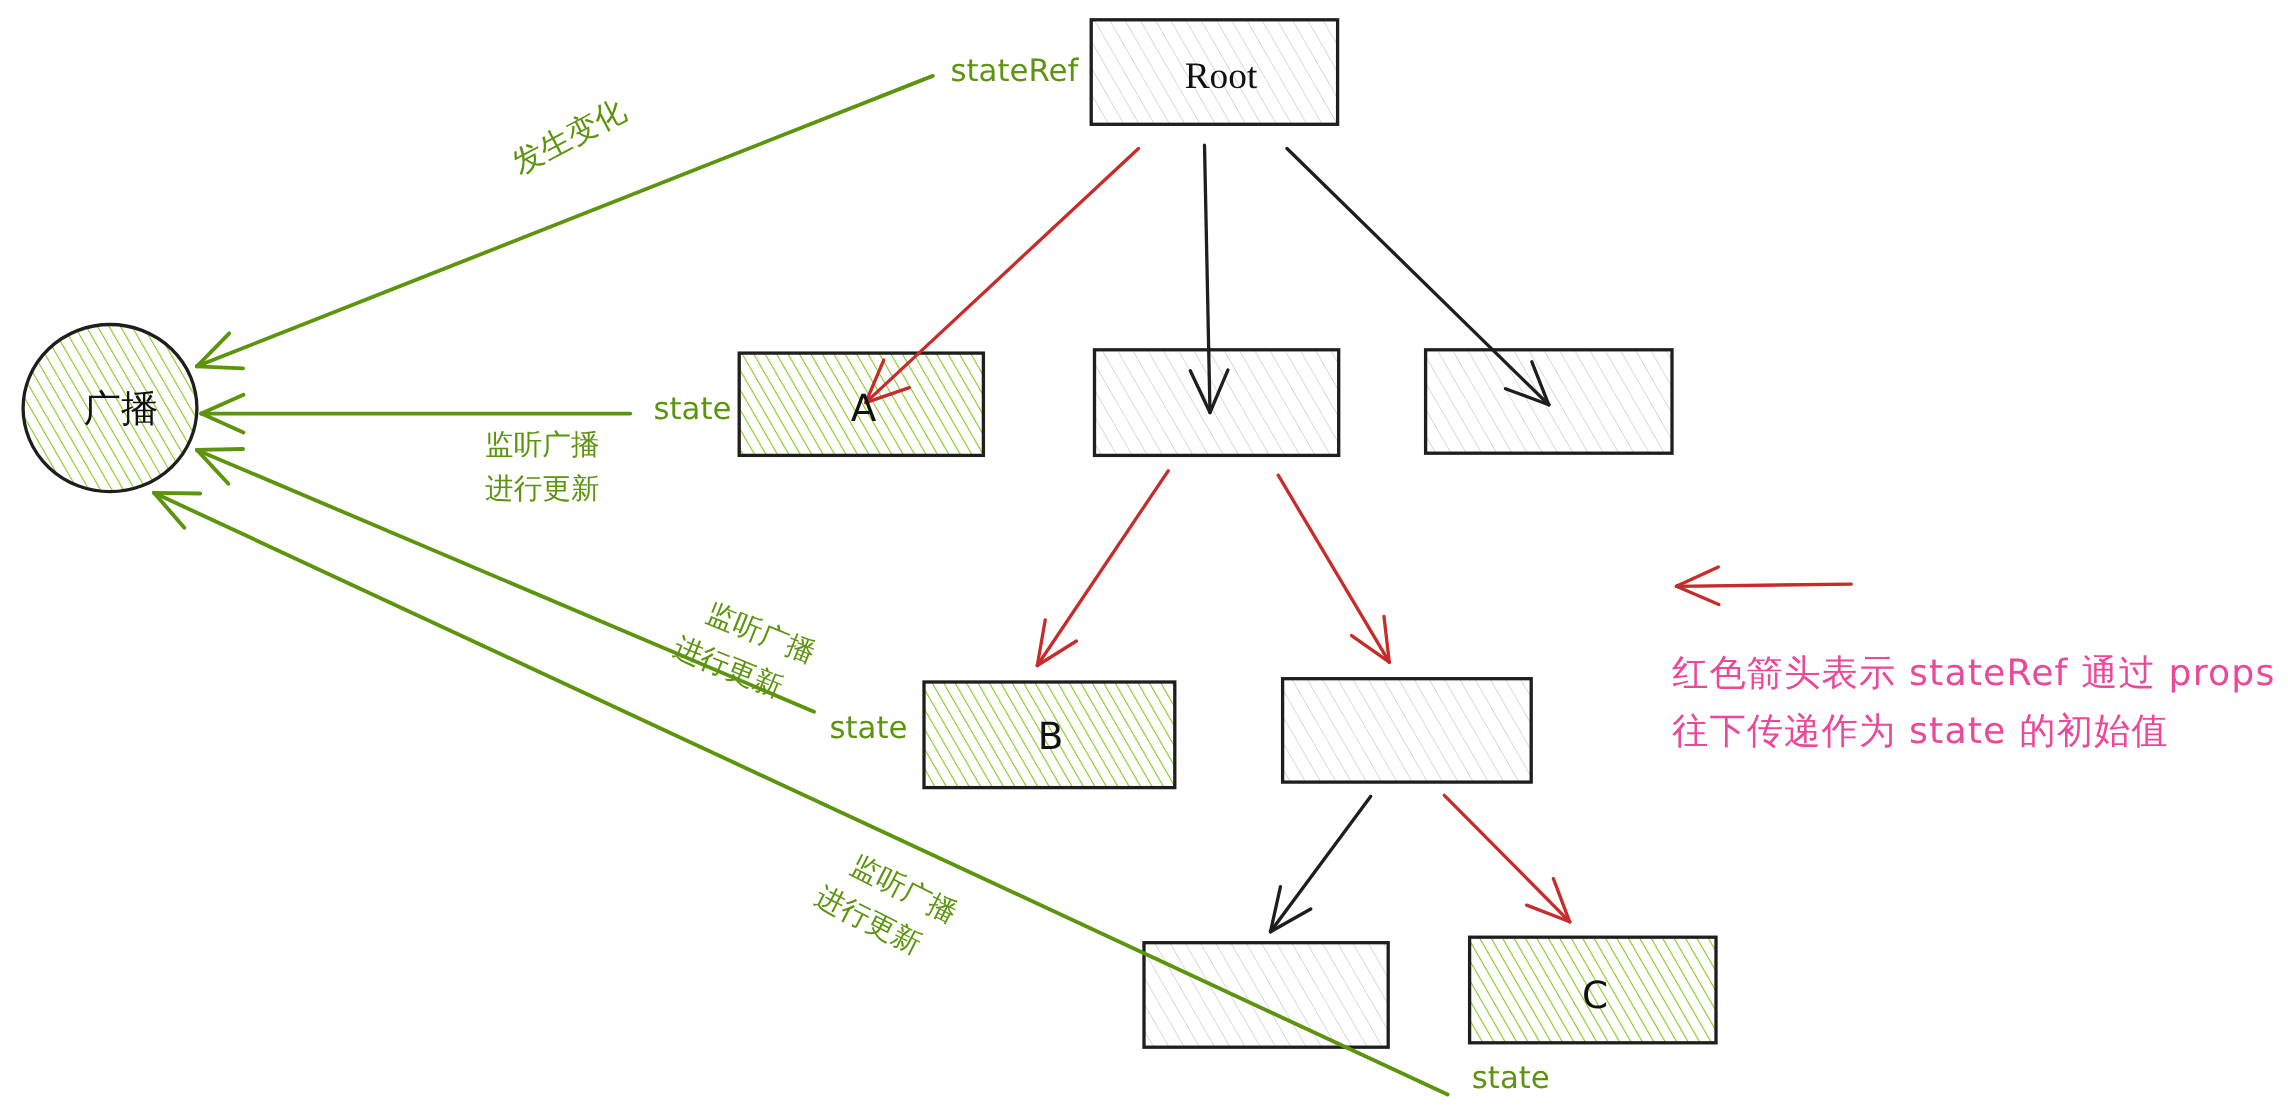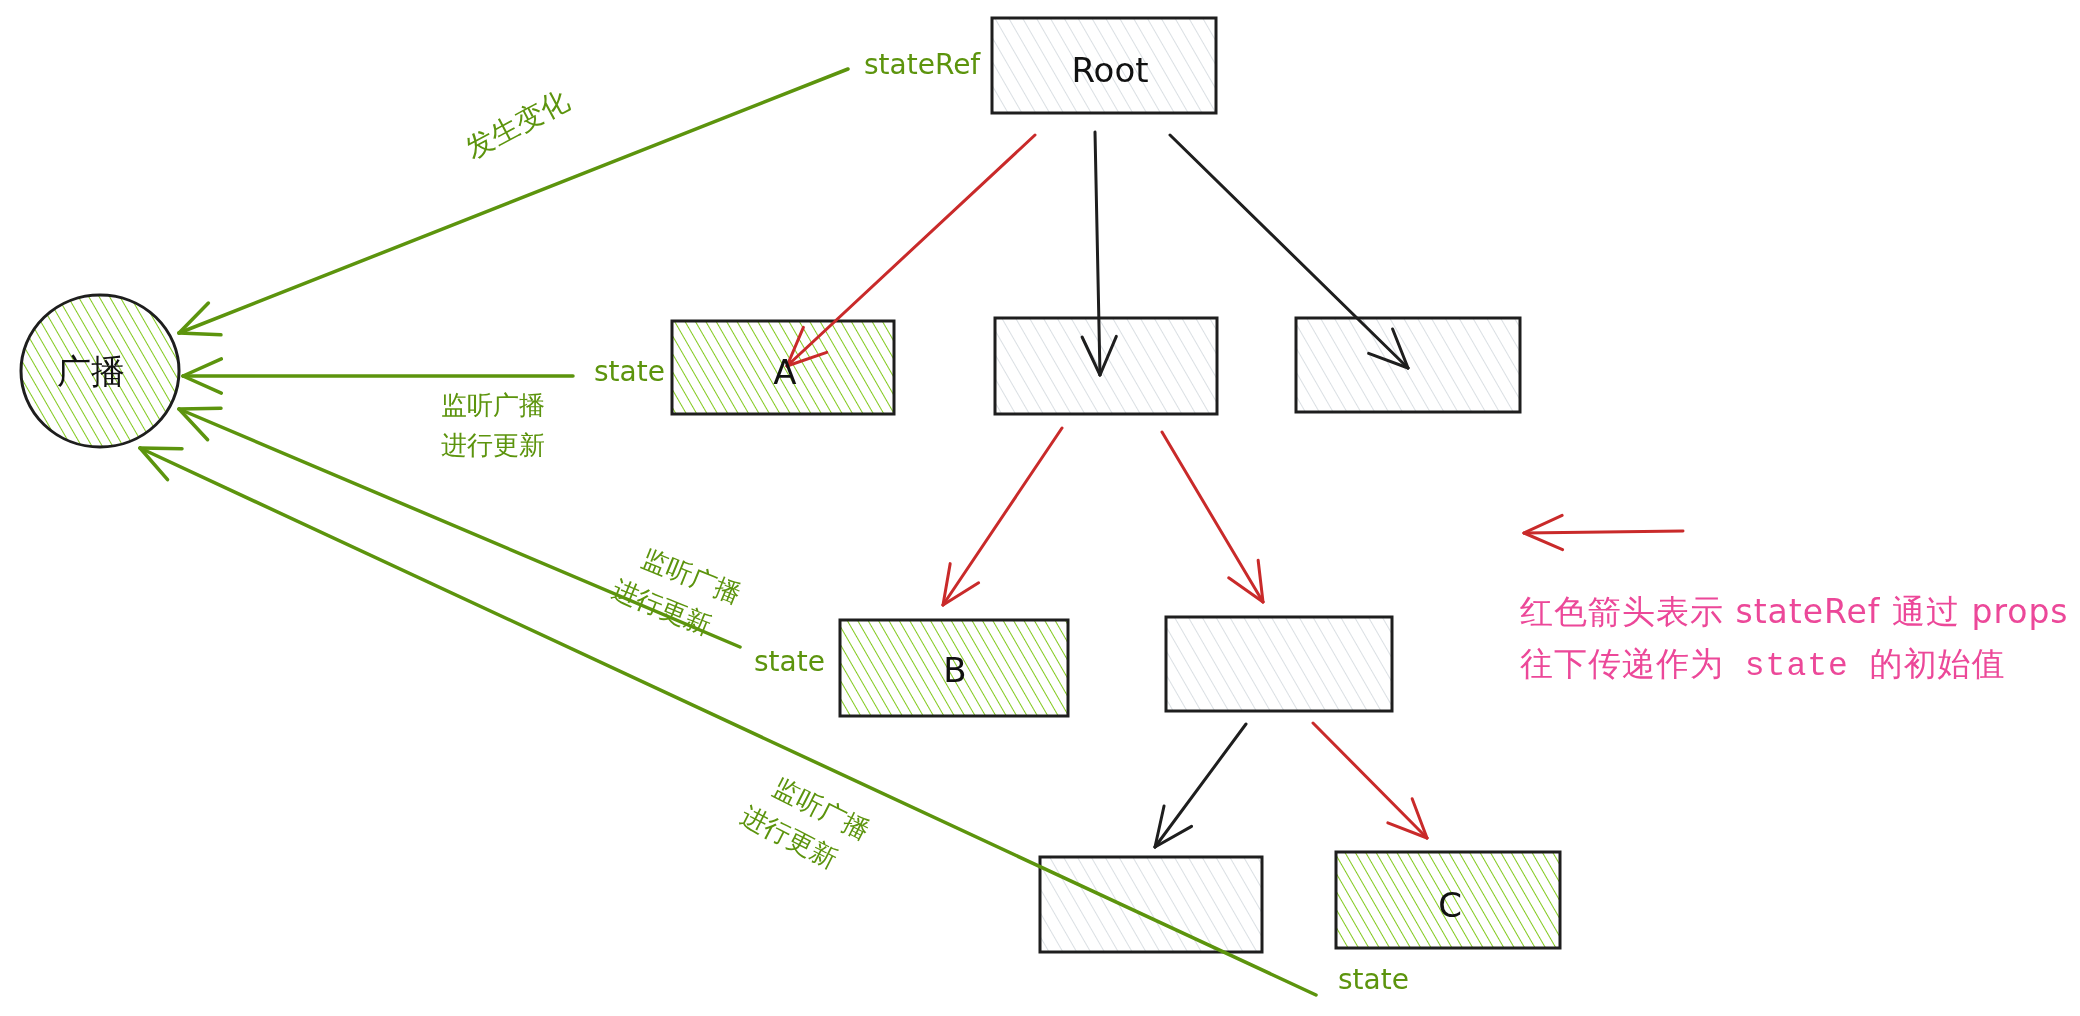--- a/index.html
+++ b/index.html
@@ -109,25 +109,25 @@
         <line x1="140" y1="448" x2="167.54946428926854" y2="479.70216108365986" stroke="#5c940d" stroke-width="3.5" stroke-linecap="round"></line>
       </g>
       <g>
         <line x1="1683" y1="531" x2="1524" y2="533" stroke="#c92a2a" stroke-width="3" stroke-linecap="round"></line>
         <line x1="1524" y1="533" x2="1562.1312983984014" y2="515.3930672048746" stroke="#c92a2a" stroke-width="3" stroke-linecap="round"></line>
         <line x1="1524" y1="533" x2="1562.5621055516747" y2="549.642235890093" stroke="#c92a2a" stroke-width="3" stroke-linecap="round"></line>
       </g>
     </g>
 </svg>
 
-<div class="node-text" style="left:1110px; top:70px;">Root</div>
+<div class="node-text" style="left:1110px; top:70px;font-family:Liberation Serif, serif;">Root</div>
 <div class="node-text" style="left:785px; top:372px;">A</div>
 <div class="node-text" style="left:955px; top:670px;">B</div>
 <div class="node-text" style="left:1450px; top:905px;">C</div>
-<div class="node-text" style="left:91px; top:372px;">广播</div>
+<div class="node-text" style="left:110px; top:372px;">广播</div>
 
 <div class="lbl green" style="left:864px; top:48px;">stateRef</div>
 <div class="lbl green" style="left:594px; top:355px;">state</div>
 <div class="lbl green" style="left:754px; top:645px;">state</div>
 <div class="lbl green" style="left:1338px; top:963px;">state</div>
 
 <div class="lbl green" style="left:468px; top:132px; transform:rotate(-28deg); transform-origin:left center;">发生变化</div>
 
 <div class="lbl multi" style="left:441px; top:385px; color:#5c940d;">
   <div>监听广播</div>
@@ -138,13 +138,13 @@
   <div style="padding-left:16px;">监听广播</div>
   <div>进行更新</div>
 </div>
 
 <div class="lbl multi" style="left:770px; top:760px; transform:rotate(27deg); transform-origin:left top; color:#5c940d;">
   <div style="padding-left:16px;">监听广播</div>
   <div>进行更新</div>
 </div>
 
 <div class="note" style="left:1520px; top:590px;">红色箭头表示 stateRef 通过 props</div>
-<div class="note" style="left:1520px; top:642px;font-family:Liberation Mono, monospace;">往下传递作为 state 的初始值</div>
+<div class="note" style="left:1520px; top:642px;">往下传递作为 state 的初始值</div>
 
 </body></html>

